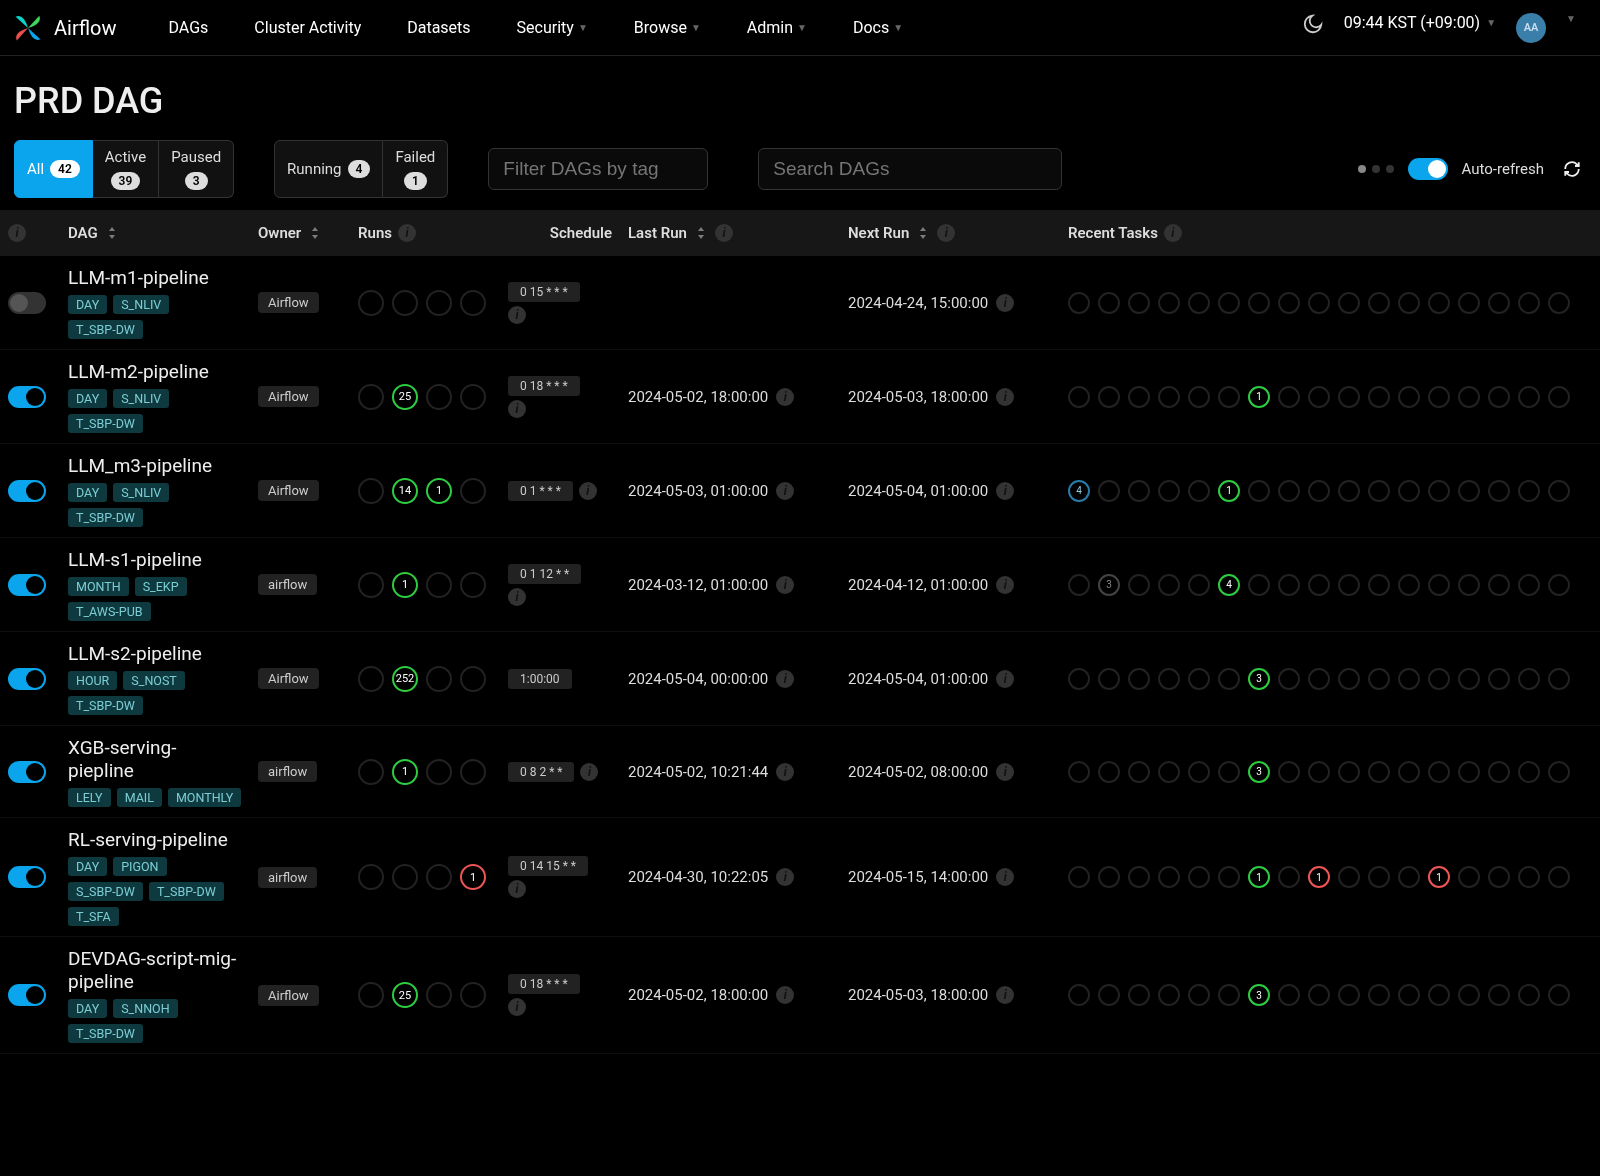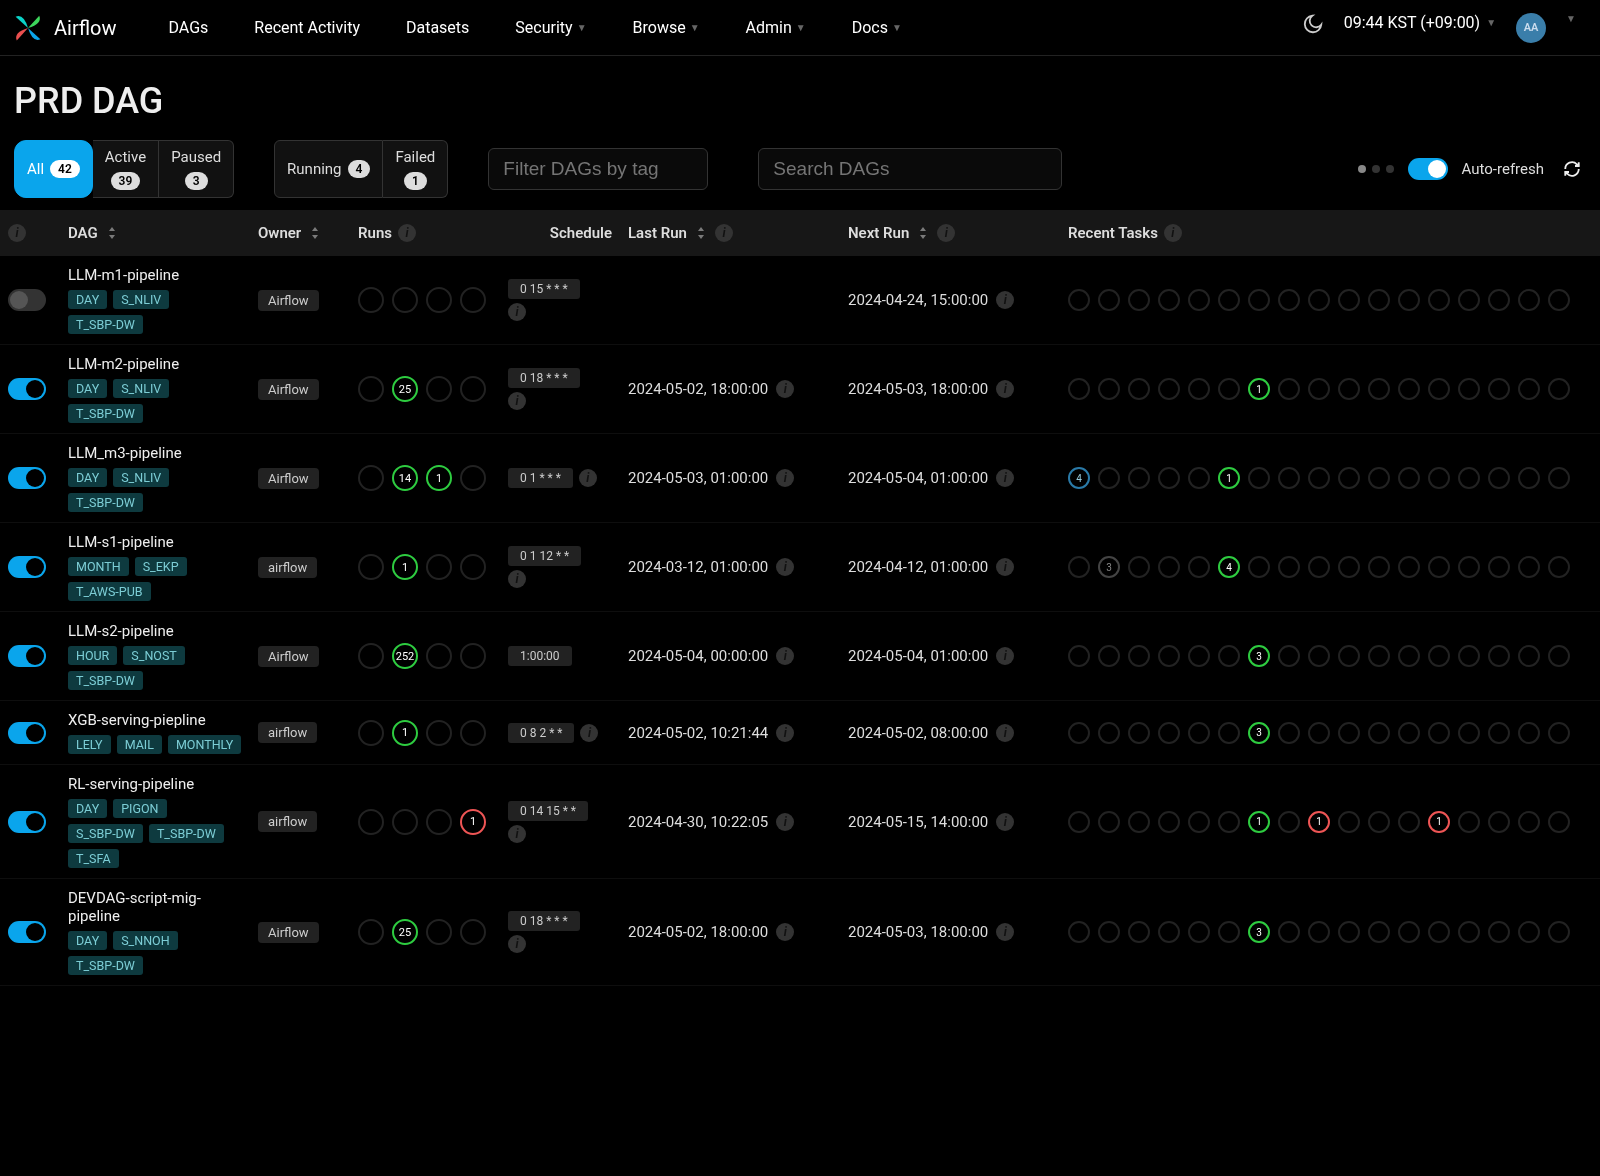--- a/index.html
+++ b/index.html
@@ -61,21 +61,21 @@
     padding: 7px 12px;
     background: #111;
     border: 1px solid #333;
     color: #ddd;
     font-size: 15px;
     cursor: pointer;
   }
   .pill:first-child { border-radius: 6px 0 0 6px; }
   .pill:last-child { border-radius: 0 6px 6px 0; }
   .pill + .pill { border-left: none; flex-direction: column; }
-  .pill.active { background: #0aa5ec; color: #fff; border-color: #0aa5ec; border-radius: 12px; }
+  .pill.active { background: #0aa5ec; color: #fff; border-color: #0aa5ec; }
   .pill .badge {
     background: #ddd; color: #000;
     border-radius: 999px; padding: 0 8px; font-size: 12px; line-height: 18px;
     font-weight: 600;
   }
   .pill.active .badge { background: #fff; color: #000; }
   .tb-gap { width: 20px; }
   .search-input {
     background: #0a0a0a;
     border: 1px solid #333;
@@ -114,21 +114,21 @@
   }
   .grid-header .cell { padding: 14px 8px; display:flex; align-items:center; gap:6px; }
   .row .cell { padding: 10px 8px; }
   .row { border-bottom: 1px solid #0e0e0e; }
   .sort-icon, .info-icon { width:16px; height:16px; opacity:0.5; }
   .info-circle {
     width:18px; height:18px; border-radius:50%; background:#333; color:#111;
     display:inline-flex; align-items:center; justify-content:center; font-size:12px; font-style: italic; font-weight:bold;
   }
   
-  .dag-name { color: #eee; font-size: 15px; margin-bottom: 6px; cursor:pointer; }
+  .dag-name { color: #eee; font-size: 19px; margin-bottom: 6px; cursor:pointer; }
   .tag-row { display:flex; flex-wrap:wrap; gap:6px; }
   .tag {
     background: #0e3a3f; color: #7ccdd5;
     padding: 2px 8px; border-radius: 3px; font-size: 12.5px;
   }
   
   .row-toggle {
     width: 38px; height: 22px; border-radius: 999px; position: relative; cursor:pointer;
   }
   .row-toggle.on { background: #0aa5ec; }
@@ -175,21 +175,21 @@
     <svg class="brand-logo" viewBox="0 0 64 64">
       <path d="M32 32 L10 12 Q24 6 32 32" fill="#0ad3c8"></path>
       <path d="M32 32 L52 10 Q58 24 32 32" fill="#3dd65c"></path>
       <path d="M32 32 L54 52 Q40 58 32 32" fill="#0aa5ec"></path>
       <path d="M32 32 L12 54 Q6 40 32 32" fill="#e94f4f"></path>
     </svg>
     <span class="brand-name">Airflow</span>
   </div>
   <div class="nav-links" id="nav-links">
       <div class="nav-link">DAGs</div>
-      <div class="nav-link">Recent Activity</div>
+      <div class="nav-link">Cluster Activity</div>
       <div class="nav-link">Datasets</div>
       <div class="nav-link">Security<span class="nav-caret">▼</span></div>
       <div class="nav-link">Browse<span class="nav-caret">▼</span></div>
       <div class="nav-link">Admin<span class="nav-caret">▼</span></div>
       <div class="nav-link">Docs<span class="nav-caret">▼</span></div>
     </div>
   <div class="nav-right">
     <svg class="moon-icon" viewBox="0 0 24 24" fill="none" stroke="currentColor" stroke-width="2">
       <path d="M21 12.8A9 9 0 1111.2 3a7 7 0 109.8 9.8z"></path>
     </svg>

